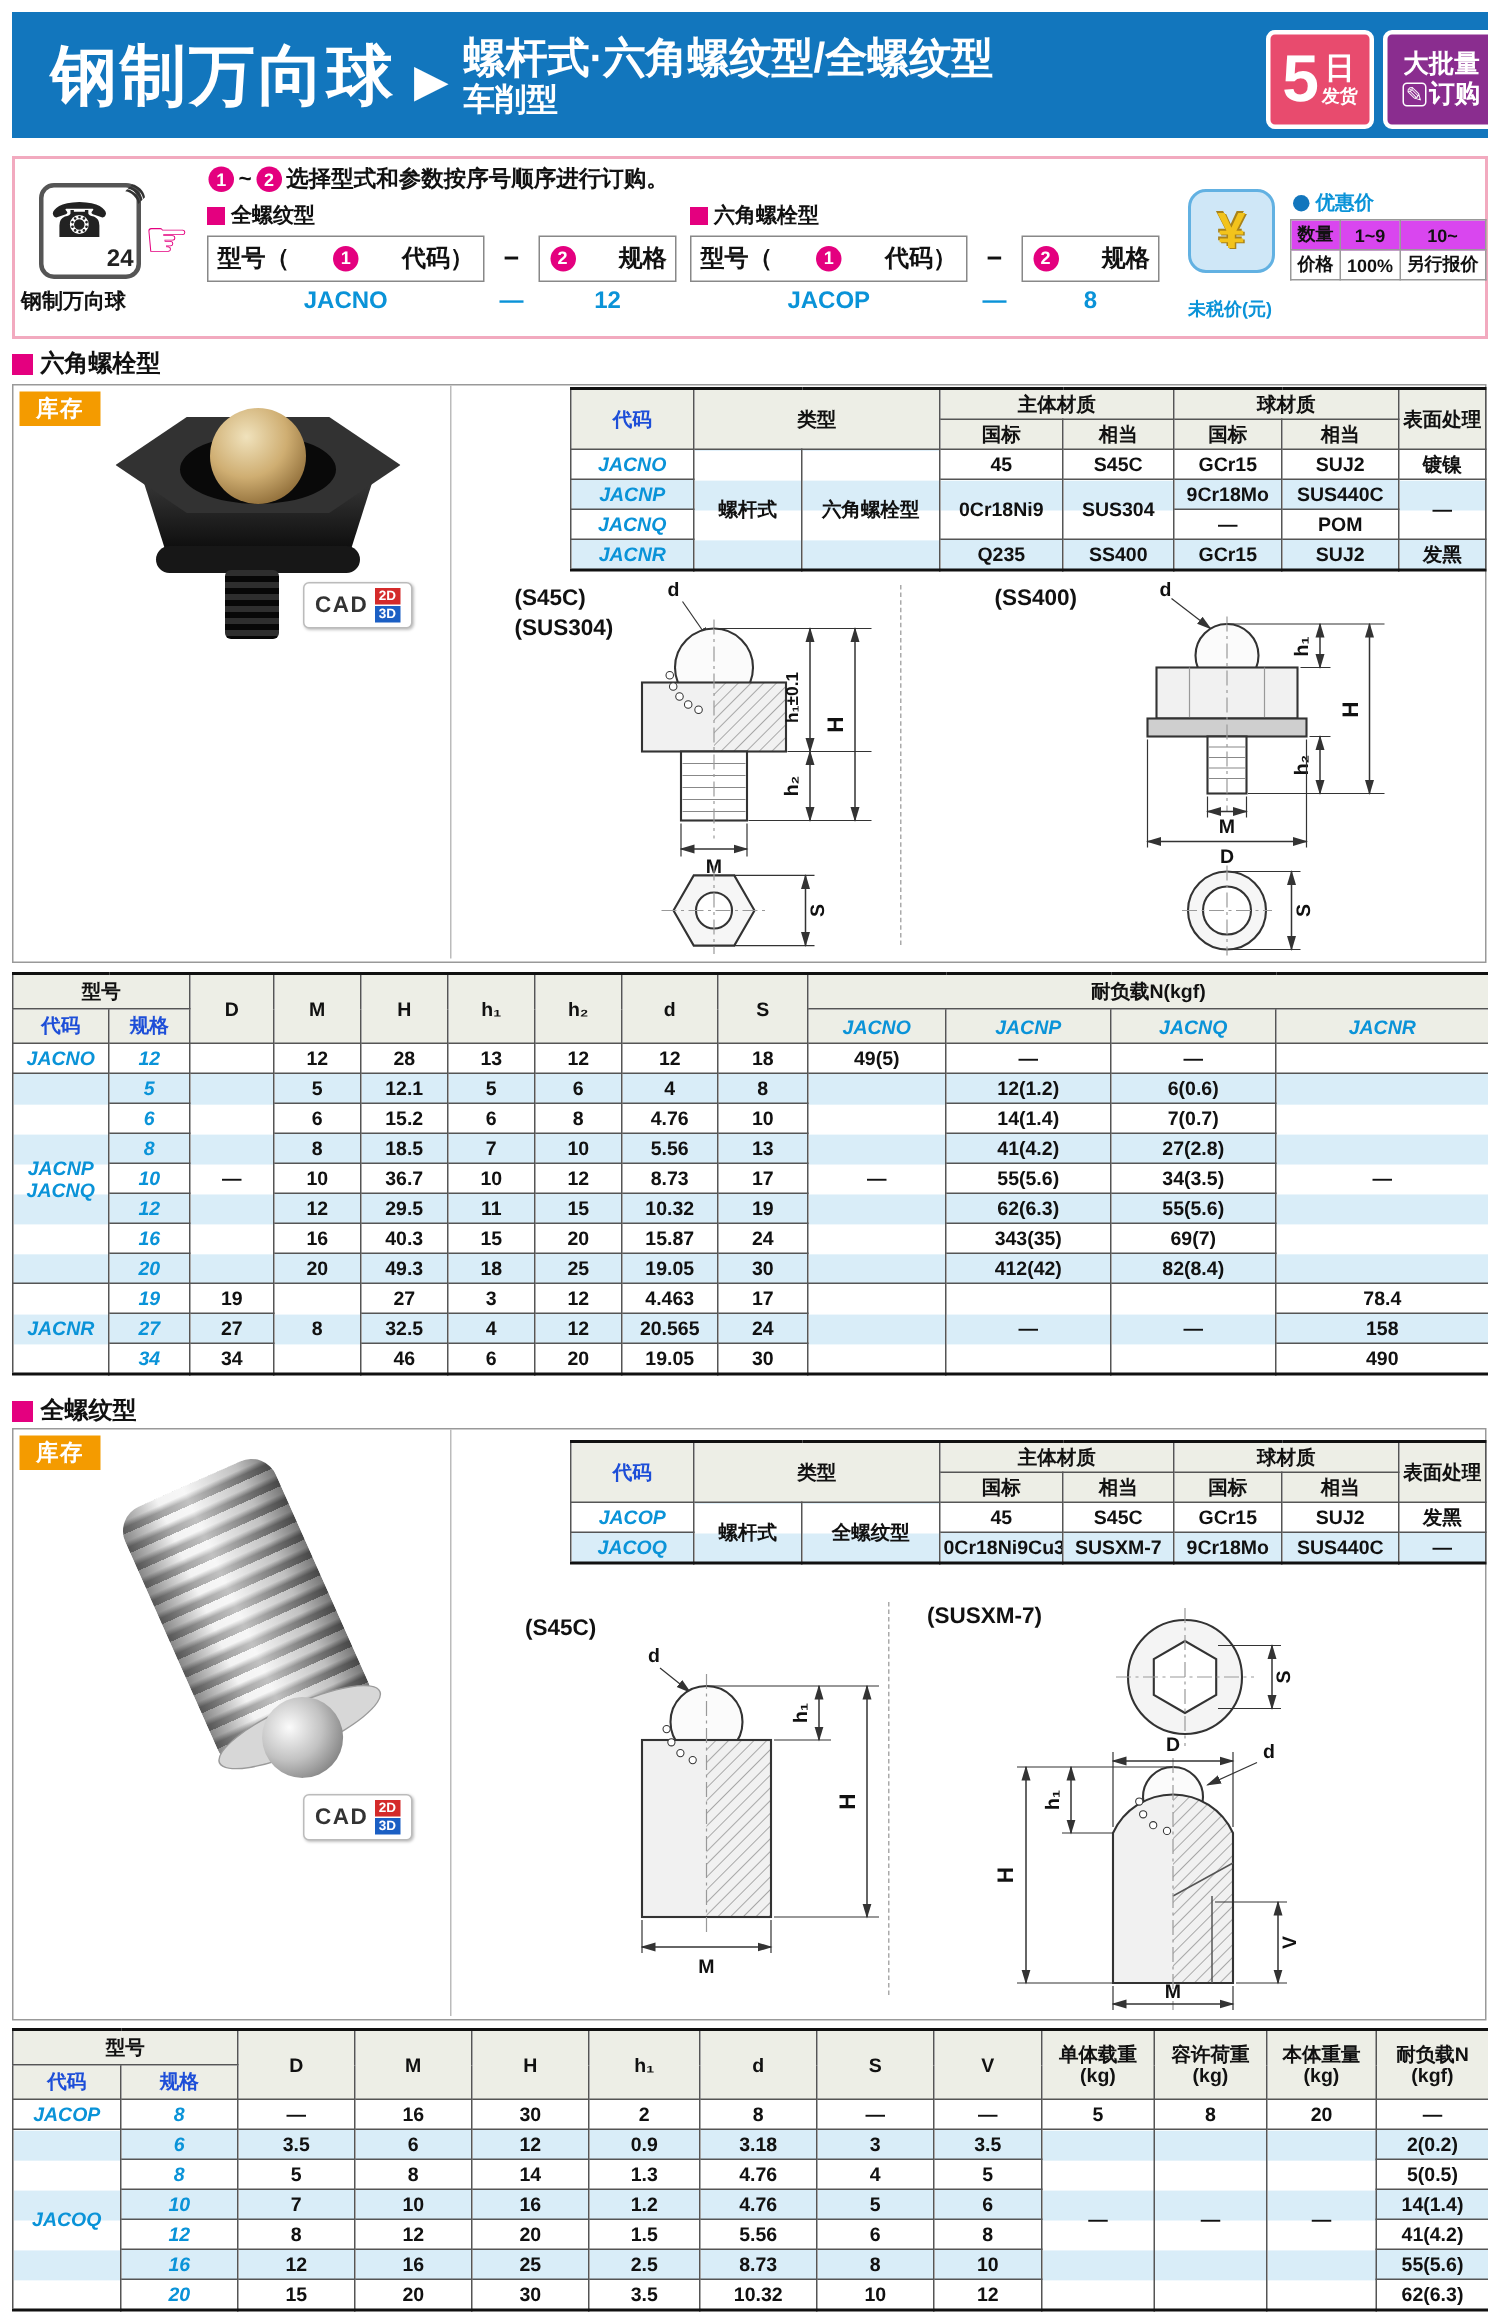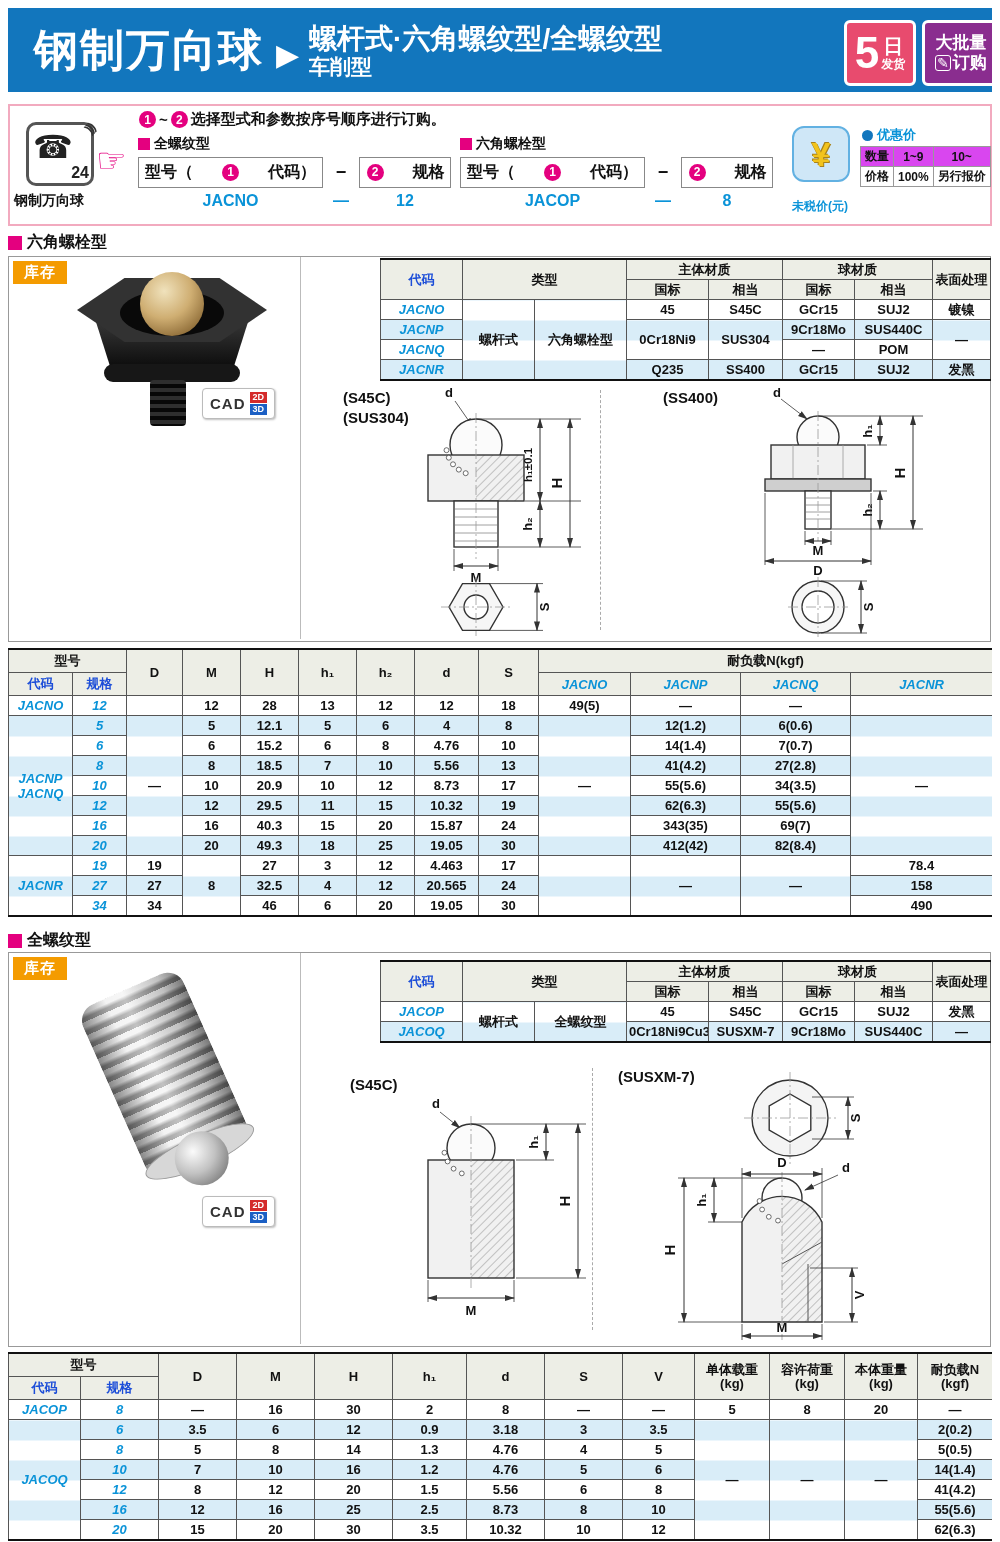--- a/index.html
+++ b/index.html
@@ -517,21 +517,21 @@
           <td>7</td>
           <td>10</td>
           <td>5.56</td>
           <td>13</td>
           <td>41(4.2)</td>
           <td>27(2.8)</td>
         </tr>
         <tr>
           <td class="cd">10</td>
           <td>10</td>
-          <td>20.9</td>
+          <td>36.7</td>
           <td>10</td>
           <td>12</td>
           <td>8.73</td>
           <td>17</td>
           <td>55(5.6)</td>
           <td>34(3.5)</td>
         </tr>
         <tr class="lt">
           <td class="cd">12</td>
           <td>12</td>

